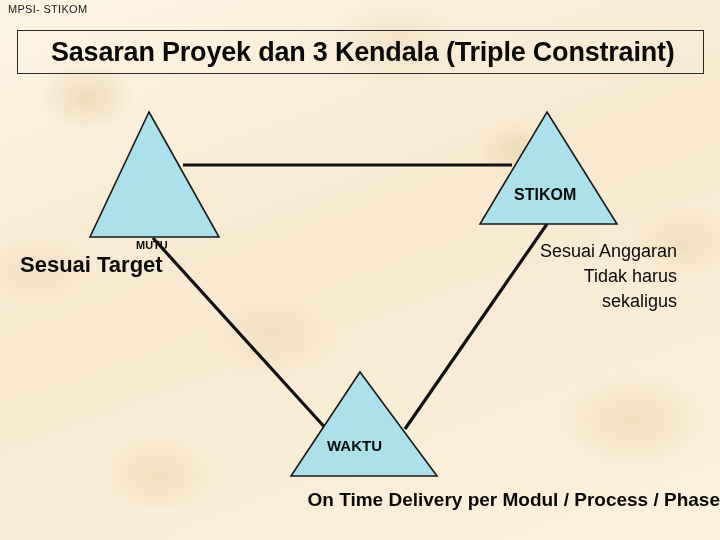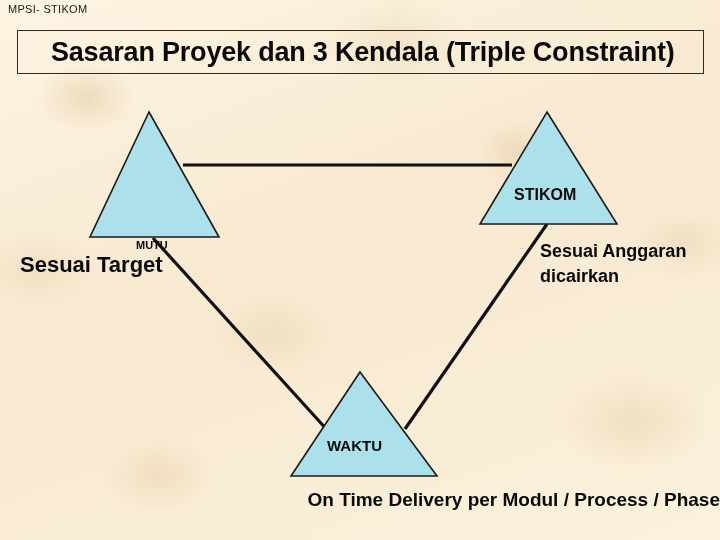--- a/index.html
+++ b/index.html
@@ -82,23 +82,24 @@
   .lbl-biaya  { left: 514px; top: 186px; font-size: 16px; }
   .lbl-waktu  { left: 327px; top: 437px; font-size: 15px; text-align: center; }
 
   .lbl-sesuai-target { left: 20px; top: 252px; font-size: 22px; }
 
   .right-block {
     position: absolute;
     left: 540px;
     top: 239px;
     font-size: 18px;
-    font-weight: bold;
+    font-weight: normal;
     color: #0a0a0a;
     line-height: 25px;
+    text-align: right;
   }
   .right-block div { white-space: nowrap; }
 
   .caption {
     position: absolute;
     left: 0;
     top: 489px;
     width: 720px;
     text-align: right;
     font-size: 19px;
@@ -132,18 +133,19 @@
   </svg>
 
   <div class="lbl lbl-mutu">MUTU</div>
   <div class="lbl lbl-biaya">STIKOM</div>
   <div class="lbl lbl-waktu">WAKTU</div>
 
   <div class="lbl lbl-sesuai-target">Sesuai Target</div>
 
   <div class="right-block">
     <div>Sesuai Anggaran</div>
-    <div>dicairkan</div>
+    <div>Tidak harus</div>
+    <div>sekaligus</div>
   </div>
 
   <div class="caption">On Time Delivery per Modul / Process / Phase</div>
 
 </div>
 
 </body></html>

